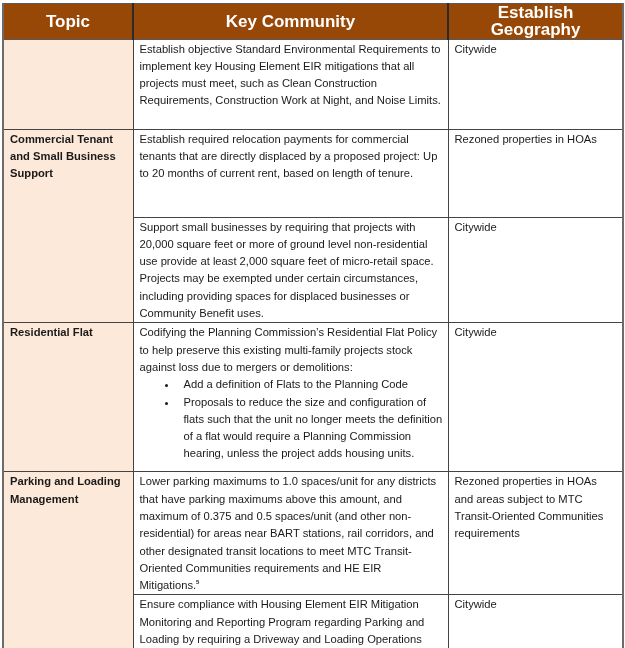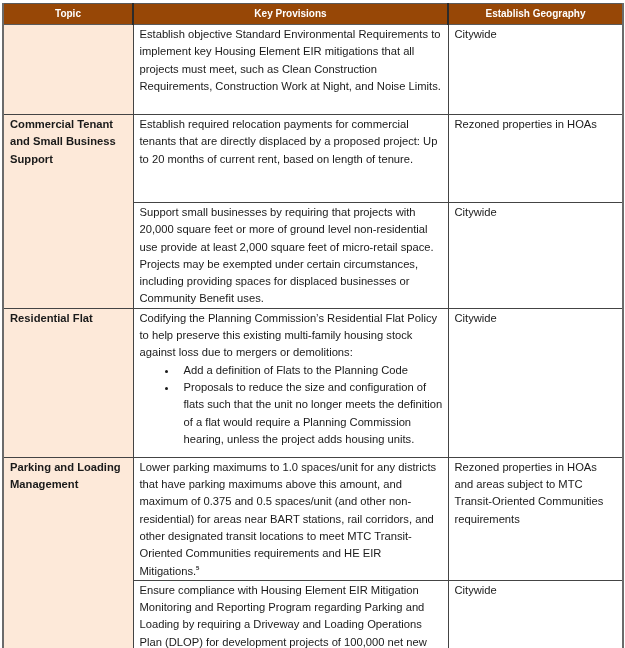--- a/index.html
+++ b/index.html
@@ -11,21 +11,21 @@
       table-layout: fixed;
       font-family: "Liberation Sans", sans-serif;
       font-size: 11.2px;
       line-height: 17.3px;
       color: #1a1a1a;
     }
     .tbl th {
       background: #974706;
       color: #ffffff;
       font-weight: bold;
-      font-size: 10px;
+      font-size: 17px;
       text-align: center;
       height: 20px;
       padding: 0 4px;
       border: 1px solid #5a5a5a;
       border-left: 2px solid #2b2b2b;
     }
     .tbl th:first-child { border-left: 2px solid #6b6b6b; }
     .tbl th:last-child { border-right: 2px solid #6b6b6b; }
     .tbl td {
       vertical-align: top;
@@ -53,21 +53,21 @@
 
 <table class="tbl">
   <colgroup>
       <col class="c1">
       <col class="c2">
       <col class="c3">
     </colgroup>
   <thead>
     <tr>
       <th>Topic</th>
-      <th>Key Provisions</th>
+      <th>Key Community</th>
       <th>Establish Geography</th>
     </tr>
   </thead>
   <tbody>
 
     <tr style="height:90px">
       <td class="topic" style="border-top:none"></td>
       <td class="provision">Establish objective Standard Environmental Requirements to implement key Housing Element EIR mitigations that all projects must meet, such as Clean Construction Requirements, Construction Work at Night, and Noise Limits.</td>
       <td class="geo">Citywide</td>
     </tr>
@@ -78,21 +78,21 @@
       <td class="geo">Rezoned properties in HOAs</td>
     </tr>
     <tr style="height:104px">
       <td class="provision">Support small businesses by requiring that projects with 20,000 square feet or more of ground level non-residential use provide at least 2,000 square feet of micro-retail space. Projects may be exempted under certain circumstances, including providing spaces for displaced businesses or Community Benefit uses.</td>
       <td class="geo">Citywide</td>
     </tr>
 
     <tr style="height:149px">
       <td class="topic">Residential Flat</td>
       <td class="provision">
-        <div>Codifying the Planning Commission’s Residential Flat Policy to help preserve this existing multi-family housing stock against loss due to mergers or demolitions:</div>
+        <div>Codifying the Planning Commission’s Residential Flat Policy to help preserve this existing multi-family projects stock against loss due to mergers or demolitions:</div>
         <ul class="bullets">
           <li>Add a definition of Flats to the Planning Code</li>
           <li>Proposals to reduce the size and configuration of flats such that the unit no longer meets the definition of a flat would require a Planning Commission hearing, unless the project adds housing units.</li>
         </ul>
       </td>
       <td class="geo">Citywide</td>
     </tr>
 
     <tr style="height:121px">
       <td class="topic" rowspan="2">Parking and Loading Management</td>

